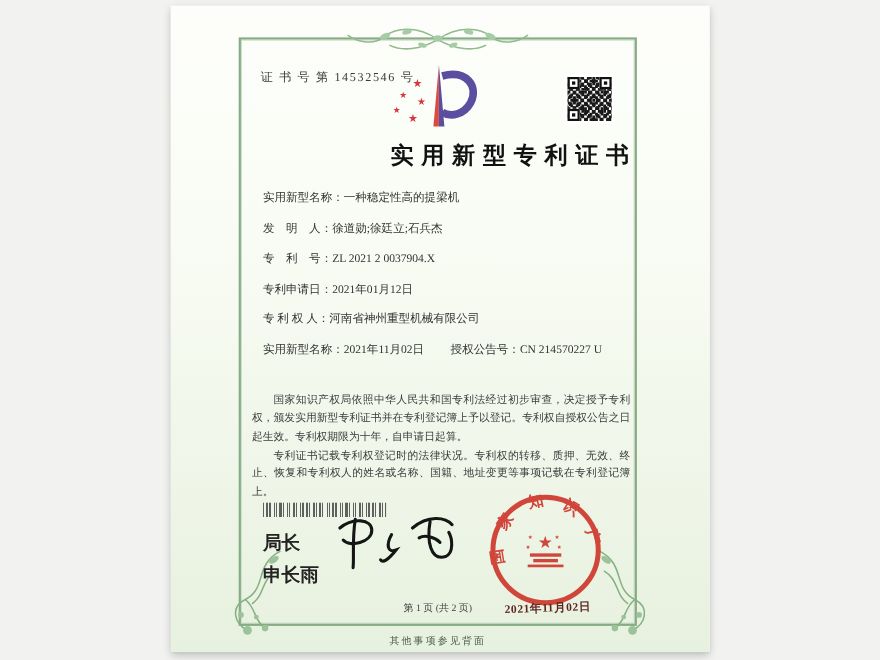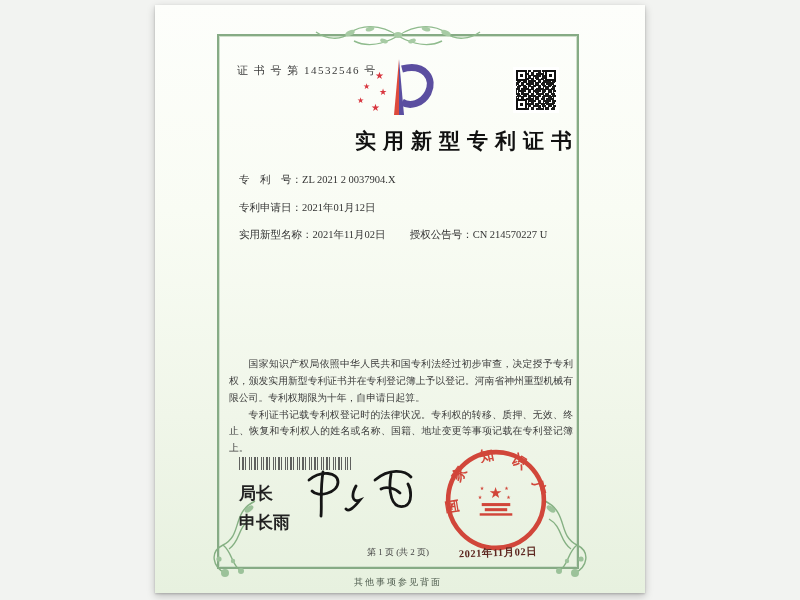--- a/index.html
+++ b/index.html
@@ -174,32 +174,41 @@
         <div class="finder f-tl"></div>
         <div class="finder f-tr"></div>
         <div class="finder f-bl"></div>
       </div>
     </div>
 
     <div class="title">实用新型专利证书</div>
 
     <div class="fields">
       <div class="row">
+        <span class="lab">实用新型名称：</span><span class="val">一种稳定性高的提梁机</span>
+      </div>
+      <div class="row">
+        <span class="lab">发　明　人：</span><span class="val">徐道勋;徐廷立;石兵杰</span>
+      </div>
+      <div class="row">
         <span class="lab">专　利　号：</span><span class="val">ZL 2021 2 0037904.X</span>
       </div>
       <div class="row">
         <span class="lab">专利申请日：</span><span class="val">2021年01月12日</span>
+      </div>
+      <div class="row">
+        <span class="lab">专 利 权 人：</span><span class="val">河南省神州重型机械有限公司</span>
       </div>
       <div class="row grant">
         <span class="lab">实用新型名称：</span><span class="val">2021年11月02日</span><span class="sep"></span><span class="lab">授权公告号：</span><span class="val">CN 214570227 U</span>
       </div>
     </div>
 
     <div class="paras">
-      <p>国家知识产权局依照中华人民共和国专利法经过初步审查，决定授予专利权，颁发实用新型专利证书并在专利登记簿上予以登记。河南省神州重型机械有限公司。专利权期限为十年，自申请日起算。</p>
+      <p>国家知识产权局依照中华人民共和国专利法经过初步审查，决定授予专利权，颁发实用新型专利证书并在专利登记簿上予以登记。专利权自授权公告之日起生效。专利权期限为十年，自申请日起算。</p>
       <p>专利证书记载专利权登记时的法律状况。专利权的转移、质押、无效、终止、恢复和专利权人的姓名或名称、国籍、地址变更等事项记载在专利登记簿上。</p>
     </div>
 
     <div class="barcode"></div>
 
     <div class="signer">
       <div>局长</div>
       <div>申长雨</div>
     </div>
 

